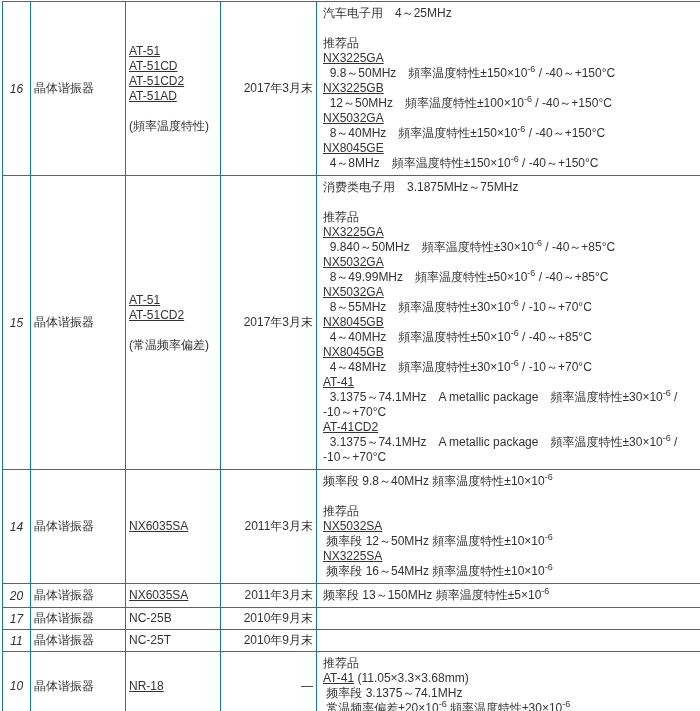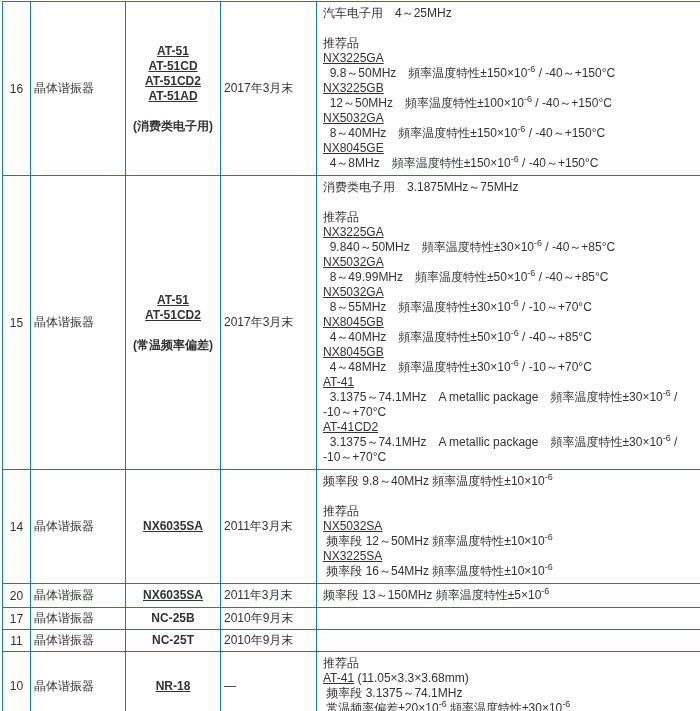--- a/index.html
+++ b/index.html
@@ -1,43 +1,43 @@
 <!DOCTYPE html>
 <html><head>
 <meta charset="utf-8">
 <style>
   html,body{margin:0;padding:0;background:#ffffff;}
   body{font-family:"Liberation Sans","DejaVu Sans",sans-serif;color:#333333;font-size:12px;}
   table{border-collapse:collapse;table-layout:fixed;width:696px;margin:1px 0 0 2px;}
   td{border:1px solid #177e99;vertical-align:middle;overflow:hidden;}
-  td.c-num{width:25px;text-align:center;padding:2px 1px;}
+  td.c-num{width:25px;text-align:center;padding:2px 1px;font-style:italic;}
   td.c-type{width:88px;padding:2px 3px;}
   td.c-model{width:88px;text-align:center;padding:2px 3px;}
-  td.c-date{width:89px;text-align:left;padding:2px 3px;margin-left:24px;}
+  td.c-date{width:89px;text-align:right;padding:2px 3px;margin-left:24px;}
   td.c-detail{width:406px;text-align:left;padding:4px 6px;}
   .line{white-space:pre-wrap;line-height:15px;min-height:15px;}
-  .mline{white-space:pre-wrap;line-height:15px;min-height:15px;text-align:center;font-weight:bold;}
+  .mline{white-space:pre-wrap;line-height:15px;min-height:15px;text-align:left;}
   a.plink{color:#333333;text-decoration:underline;cursor:pointer;}
   sup{font-size:9px;line-height:0;}
 </style>
 </head>
 <body>
 
 <table>
   <tbody id="tbody">
       <tr>
         <td class="c-num">16</td>
         <td class="c-type">晶体谐振器</td>
         <td class="c-model">
           <div class="mline"><a class="plink">AT-51</a></div>
           <div class="mline"><a class="plink">AT-51CD</a></div>
           <div class="mline"><a class="plink">AT-51CD2</a></div>
           <div class="mline"><a class="plink">AT-51AD</a></div>
           <div class="mline">&nbsp;</div>
-          <div class="mline"><span>(消费类电子用)</span></div>
+          <div class="mline"><span>(頻率温度特性)</span></div>
         </td>
         <td class="c-date">2017年3月末</td>
         <td class="c-detail">
           <div class="line"><span>汽车电子用　4～25MHz</span></div>
           <div class="line">&nbsp;</div>
           <div class="line"><span>推荐品</span></div>
           <div class="line"><a class="plink">NX3225GA</a></div>
           <div class="line"><span>  9.8～50MHz　頻率温度特性±150×10</span><sup>-6</sup><span> / -40～+150°C</span></div>
           <div class="line"><a class="plink">NX3225GB</a></div>
           <div class="line"><span>  12～50MHz　頻率温度特性±100×10</span><sup>-6</sup><span> / -40～+150°C</span></div>

